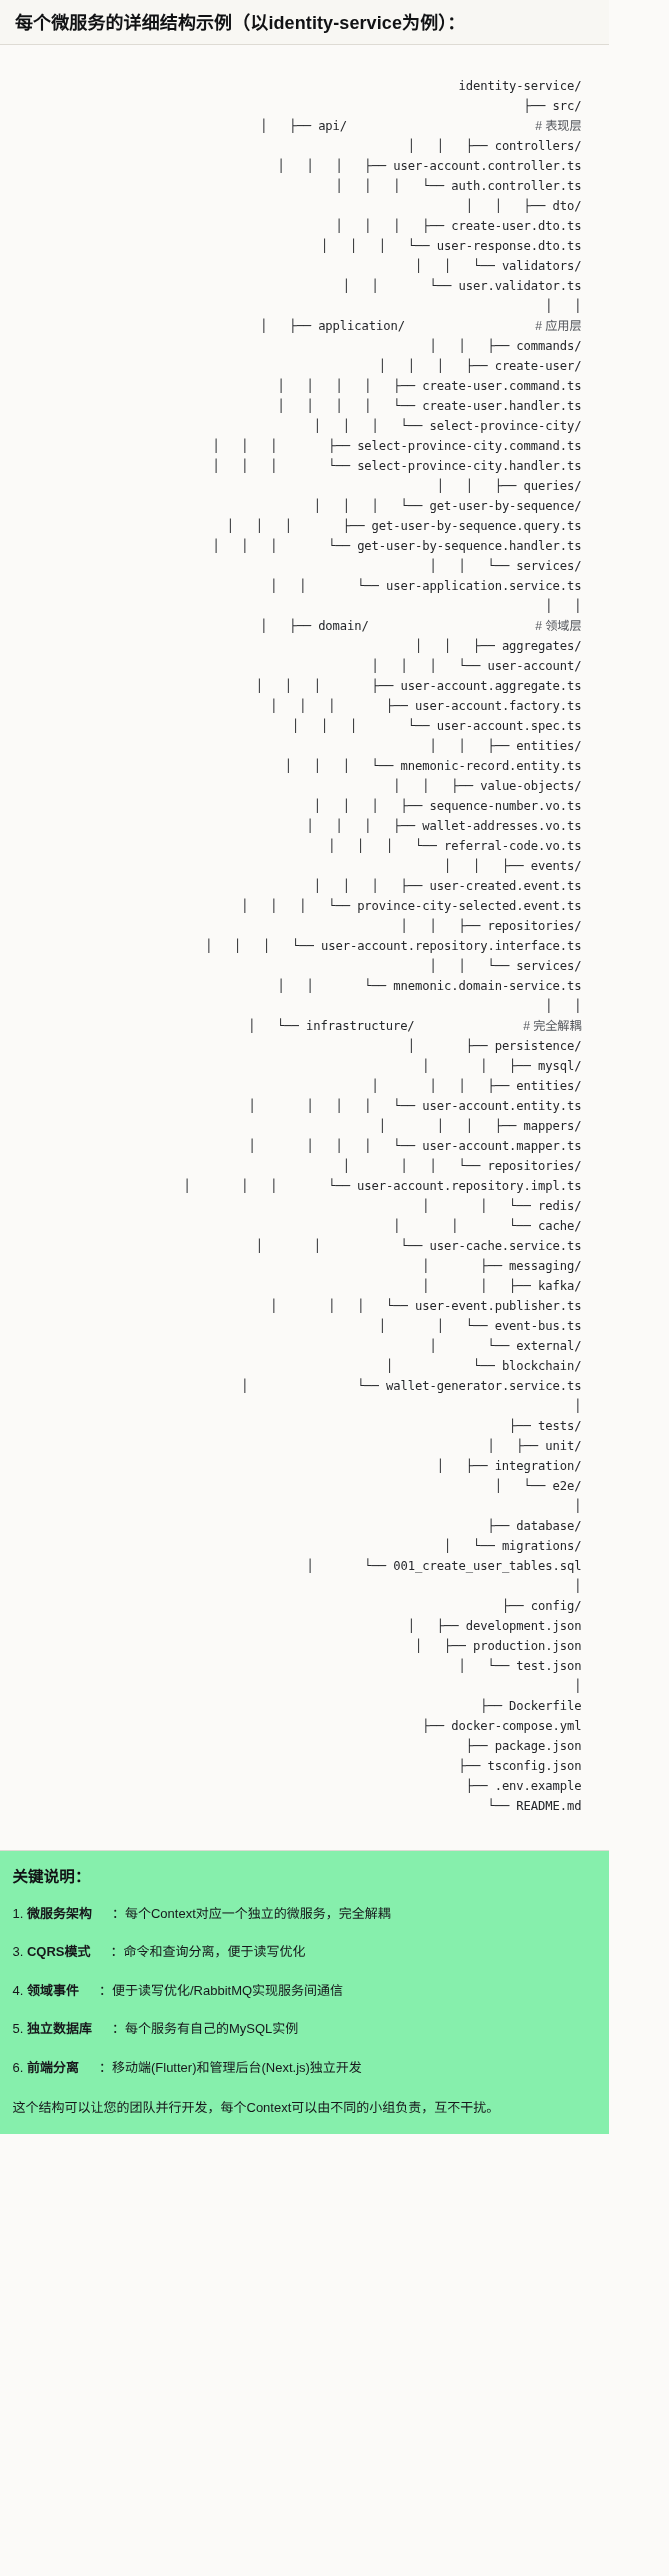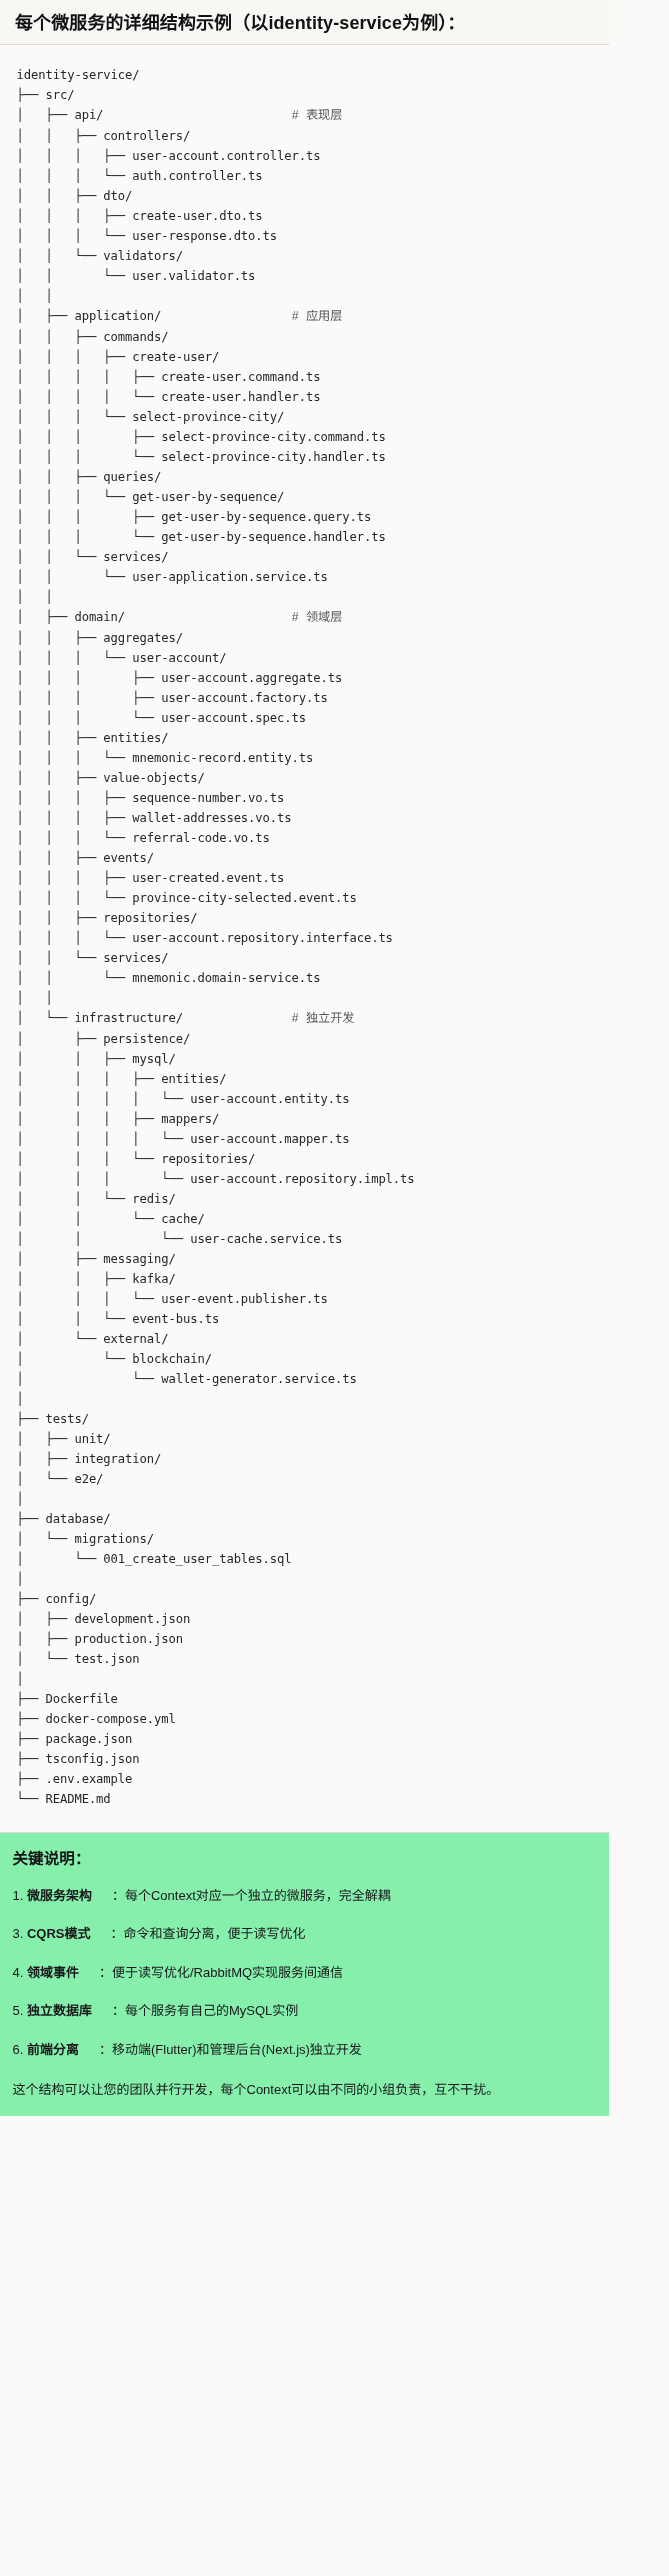--- a/index.html
+++ b/index.html
@@ -42,32 +42,33 @@
     margin: 0;
   }
 
   
   .code-block {
     background: #fbfaf8;
     padding: 16.3px 12.5px 19px 12.5px;
     box-sizing: border-box;
   }
   pre.tree {
-    margin: 4px;
+    margin: 15px;
     font-family: "DejaVu Sans Mono", "Liberation Mono", monospace;
     font-size: 12.2px;
     line-height: 20px;
     color: #24262a;
     white-space: pre;
     letter-spacing: -0.1px;
     tab-size: 4;
+    text-align: right;
   }
   pre.tree .cmt {
     color: #55585e;
-    font-family: Liberation Mono, monospace;
+    font-family: Liberation Sans, sans-serif;
   }
 
   
   .notes {
     background: #86efac;
     padding: 16.3px 12.5px 16.3px 12.5px;
     box-sizing: border-box;
   }
   .notes-heading {
     font-size: 15.6px;
@@ -156,21 +157,21 @@
 │   │   │   ├── wallet-addresses.vo.ts
 │   │   │   └── referral-code.vo.ts
 │   │   ├── events/
 │   │   │   ├── user-created.event.ts
 │   │   │   └── province-city-selected.event.ts
 │   │   ├── repositories/
 │   │   │   └── user-account.repository.interface.ts
 │   │   └── services/
 │   │       └── mnemonic.domain-service.ts
 │   │
-│   └── infrastructure/               <span class="cmt"># 独立开发</span>
+│   └── infrastructure/               <span class="cmt"># 完全解耦</span>
 │       ├── persistence/
 │       │   ├── mysql/
 │       │   │   ├── entities/
 │       │   │   │   └── user-account.entity.ts
 │       │   │   ├── mappers/
 │       │   │   │   └── user-account.mapper.ts
 │       │   │   └── repositories/
 │       │   │       └── user-account.repository.impl.ts
 │       │   └── redis/
 │       │       └── cache/

